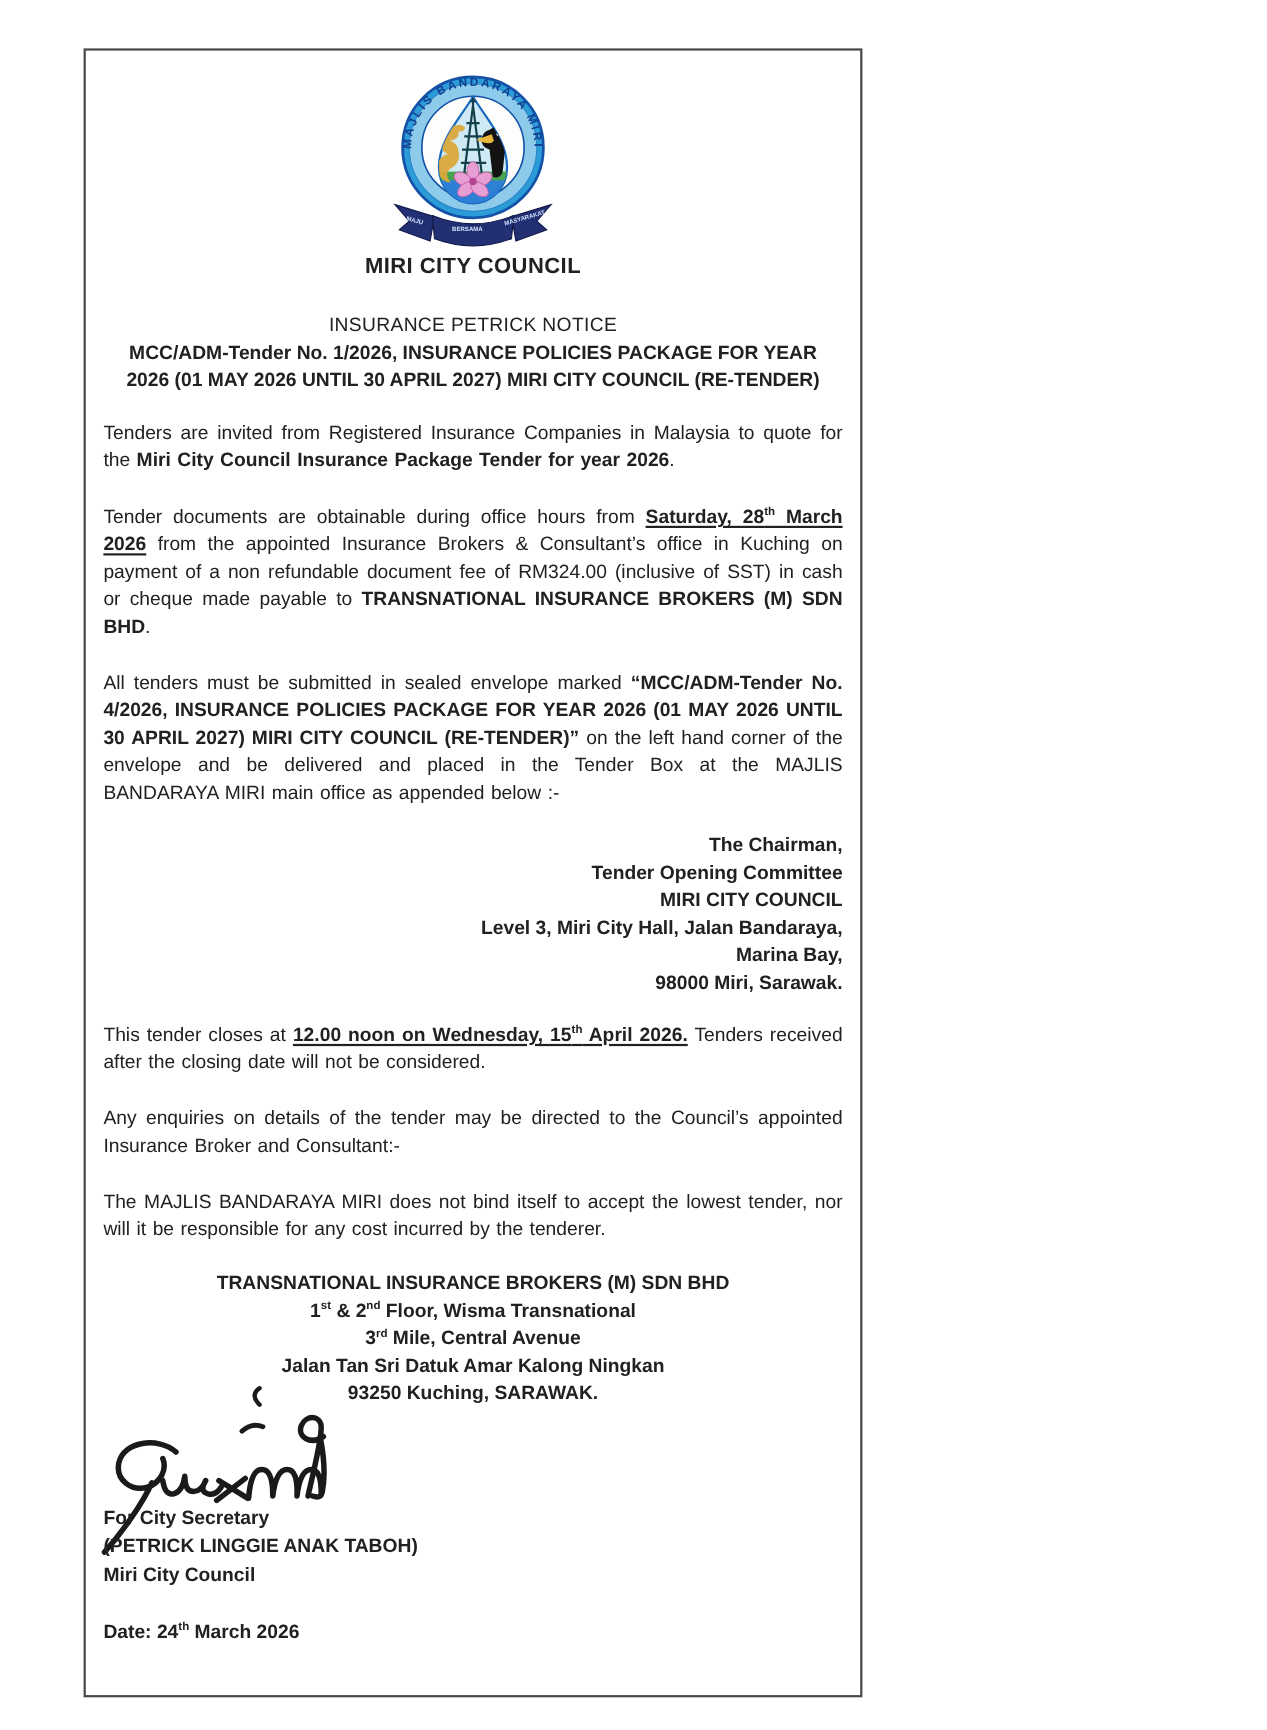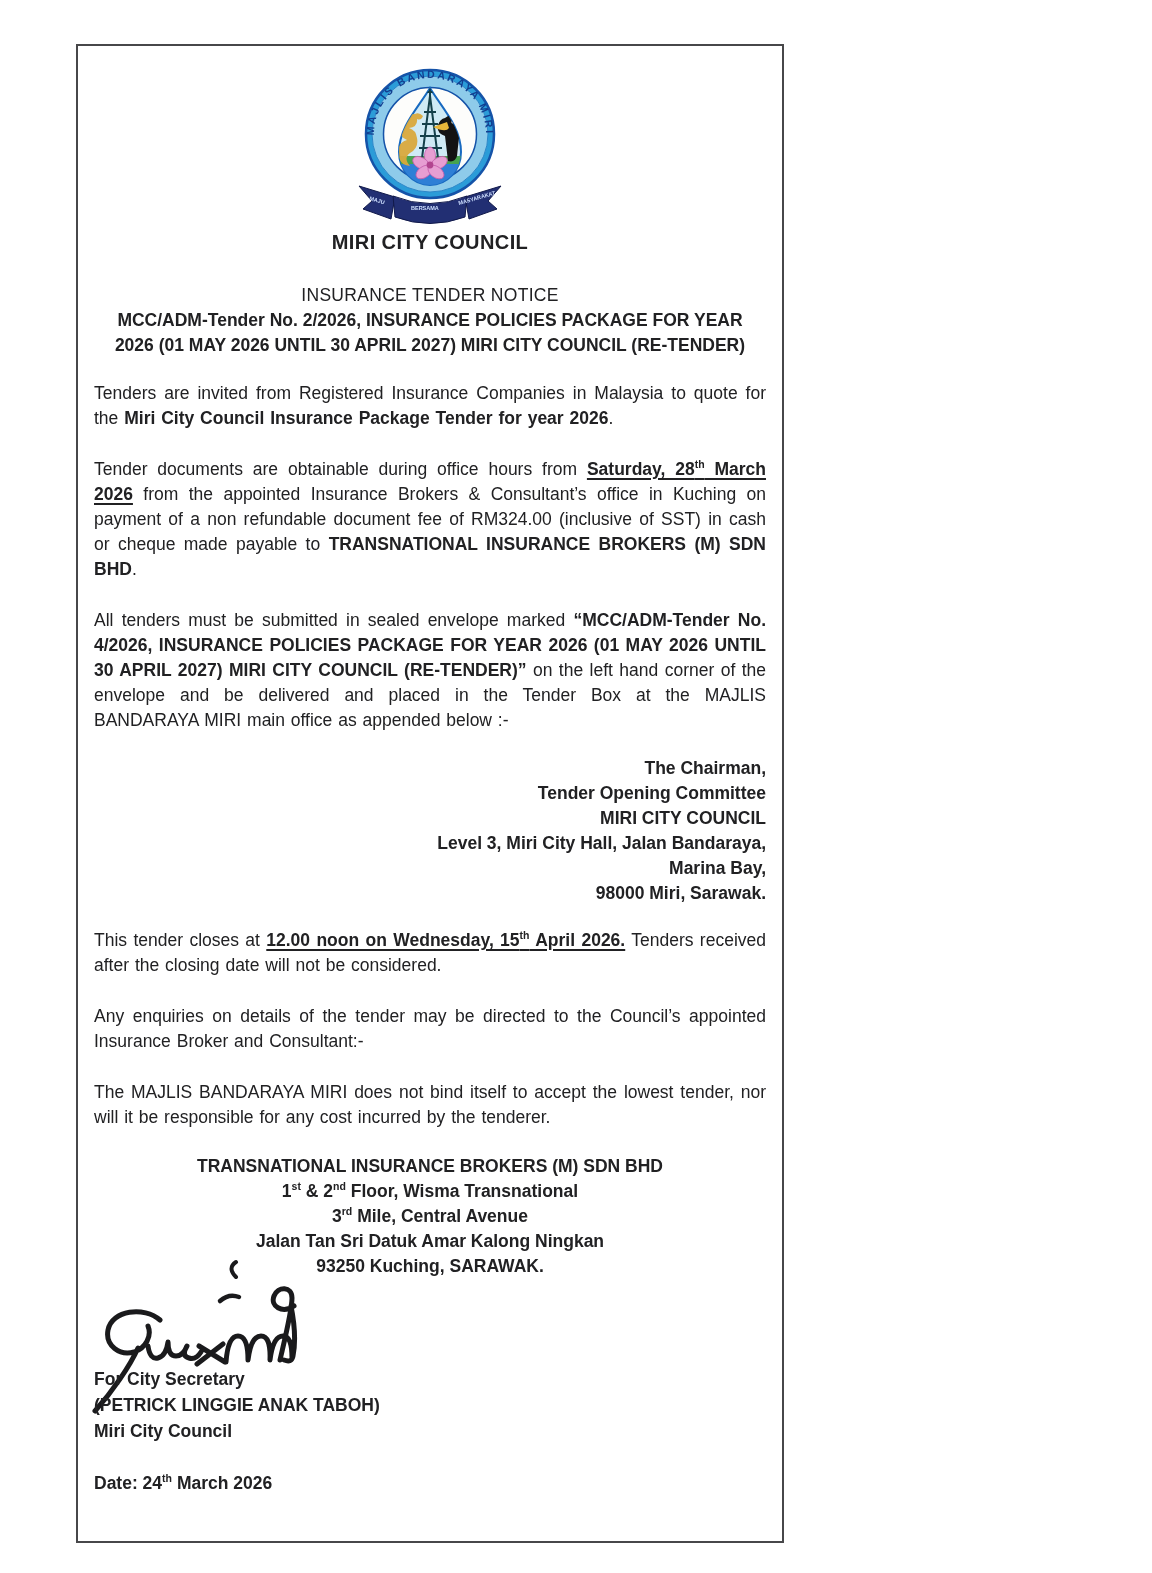--- a/index.html
+++ b/index.html
@@ -84,23 +84,23 @@
       <g font-size="5.5" font-weight="bold" fill="#cfe0ff">
         <text x="28" y="136" transform="rotate(16 28 136)">MAJU</text>
         <text x="70" y="146">BERSAMA</text>
         <text x="118" y="141" transform="rotate(-16 118 141)">MASYARAKAT</text>
       </g>
     </svg>
   </div>
 
   <div class="org-name">MIRI CITY COUNCIL</div>
 
-  <div class="notice-title">INSURANCE TENDER NOTICE</div>
+  <div class="notice-title">INSURANCE PETRICK NOTICE</div>
   <div class="tender-title">
-    <div>MCC/ADM-Tender No. 2/2026, INSURANCE POLICIES PACKAGE FOR YEAR</div>
+    <div>MCC/ADM-Tender No. 1/2026, INSURANCE POLICIES PACKAGE FOR YEAR</div>
     <div>2026 (01 MAY 2026 UNTIL 30 APRIL 2027) MIRI CITY COUNCIL (RE-TENDER)</div>
   </div>
 
   <p class="body"><span>Tenders are invited from Registered Insurance Companies in Malaysia to quote for the </span><span class="b">Miri City Council Insurance Package Tender for year 2026</span><span>.</span></p>
 
   <p class="body"><span>Tender documents are obtainable during office hours from </span><span class="b u"><span>Saturday, 28</span><sup>th</sup><span> March 2026</span></span><span> from the appointed Insurance Brokers &amp; Consultant’s office in Kuching on payment of a non refundable document fee of RM324.00 (inclusive of SST) in cash or cheque made payable to </span><span class="b">TRANSNATIONAL INSURANCE BROKERS (M) SDN BHD</span><span>.</span></p>
 
   <p class="body"><span>All tenders must be submitted in sealed envelope marked </span><span class="b">“MCC/ADM-Tender No. 4/2026, INSURANCE POLICIES PACKAGE FOR YEAR 2026 (01 MAY 2026 UNTIL 30 APRIL 2027) MIRI CITY COUNCIL (RE-TENDER)”</span><span> on the left hand corner of the envelope and be delivered and placed in the Tender Box at the MAJLIS BANDARAYA MIRI main office as appended below :-</span></p>
 
   <div class="addr">

